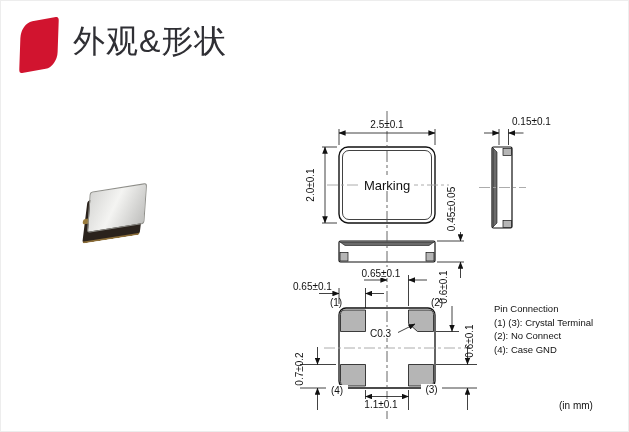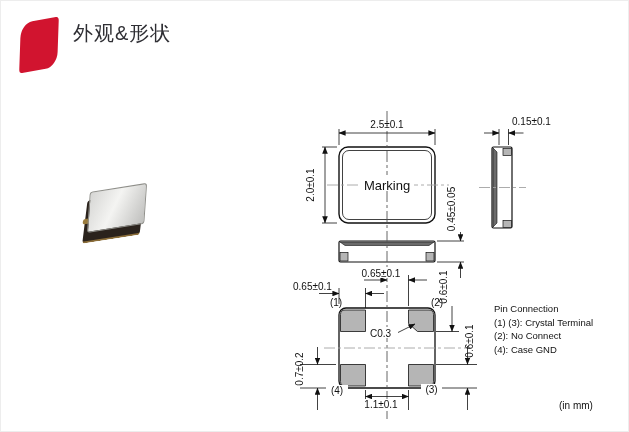--- a/index.html
+++ b/index.html
@@ -2,21 +2,21 @@
 <html><head>
 <meta charset="utf-8">
 <style>
   html,body{margin:0;padding:0;background:#fff;}
   .page{position:relative;width:629px;height:432px;background:#fff;overflow:hidden;
         font-family:"Liberation Sans", sans-serif;box-shadow:inset 0 0 0 1px #ededed;}
   
   .header{position:absolute;left:0;top:0;width:629px;height:95px;}
   .logo{position:absolute;left:20px;top:20px;width:38px;height:50px;
         border-radius:30% 8% 30% 8%;transform:skewY(-12deg) rotate(2deg);}
-  .title{position:absolute;left:73px;top:20px;margin:0;font-size:20px;font-weight:500;
+  .title{position:absolute;left:73px;top:20px;margin:0;font-size:32px;font-weight:500;
          color:#2f2f34;letter-spacing:1px;white-space:nowrap;text-align:center;}
   
   .chip{position:absolute;left:84px;top:188px;width:66px;height:52px;transform:rotate(-9deg);}
   .chip-base{position:absolute;left:0px;top:8px;width:58px;height:40px;background:#2a221c;
              border-radius:3px;transform:skewX(-16deg);border-bottom:2px solid #8a6d3a;}
   .chip-gold{position:absolute;left:-2px;top:26px;width:62px;height:5px;background:#9a7b3c;
              transform:skewX(-16deg);border-radius:2px;}
   .chip-top{position:absolute;left:5px;top:0px;width:56px;height:38px;
             background:linear-gradient(115deg,#d6d6d4 0%,#f4f4f2 45%,#bfbfbd 100%);
             border:1px solid #8f8f8a;border-radius:3px;transform:skewX(-13deg);}

